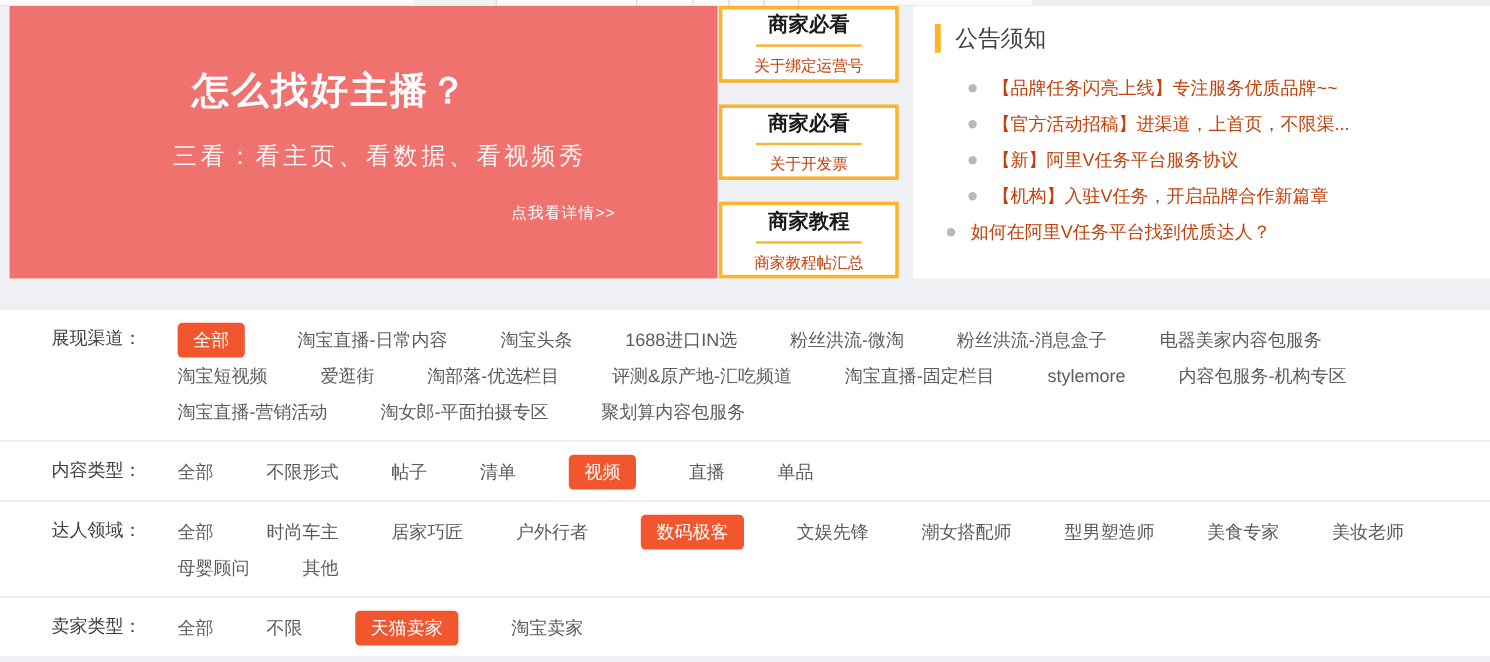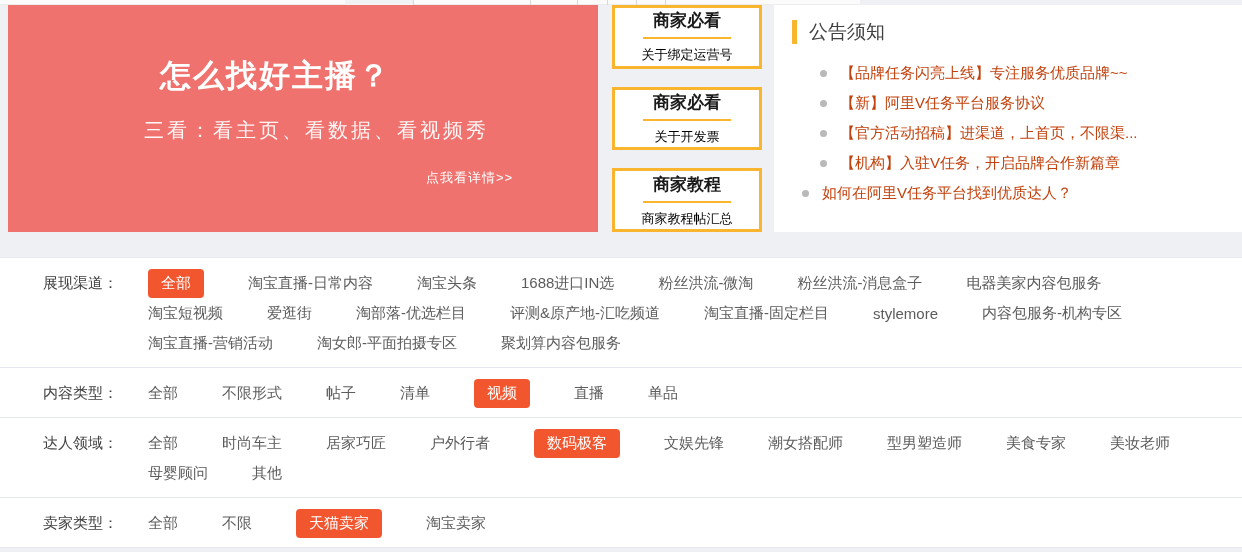--- a/index.html
+++ b/index.html
@@ -15,26 +15,26 @@
   .topstrip .seg { position:absolute; top:0; height:5px; background:#f1f2f4; }
   .topstrip .tick { position:absolute; top:0; width:1px; height:5px; background:#d8d8d8; }
 
   
   .top { display:flex; align-items:stretch; height:227px; padding-left:8px; }
   .banner { width:590px; background:#ef726e; position:relative; color:#fff; cursor:pointer; }
   .banner-title { position:absolute; left:152px; top:50px; font-size:31px; font-weight:bold; letter-spacing:2px; }
   .banner-sub { position:absolute; left:136px; top:112px; font-size:20px; letter-spacing:3px; color:rgba(255,255,255,.93); font-family:"DejaVu Serif","Liberation Serif",serif; }
   .banner-cta { position:absolute; left:418px; top:164px; font-size:13px; letter-spacing:1px; font-family:Liberation Sans, sans-serif; }
 
-  .boxcol { width:150px; margin-left:14px; display:flex; flex-direction:column; gap:18px; }
+  .boxcol { width:150px; margin-left:1px; display:flex; flex-direction:column; gap:18px; }
   .ncard { flex:1; background:#fff; border:3px solid #f8b52d; text-align:center;
            display:flex; flex-direction:column; justify-content:center; cursor:pointer; }
   .ncard-title { font-size:17px; font-weight:bold; color:#1a1a1a; }
   .ncard-rule { width:88px; height:2px; background:#f8b52d; margin:5px auto 7px auto; }
-  .ncard-sub { font-size:13px; color:#000000; }
+  .ncard-sub { font-size:13px; color:#c2410c; }
 
   .ann { flex:1; margin-left:12px; background:#fff; padding:14px 8px 0 18px; overflow:hidden; }
   .ann-head { display:flex; align-items:center; margin-bottom:13px; }
   .ann-bar { width:5px; height:24px; background:#f8b52d; }
   .ann-title { margin-left:12px; font-size:19px; color:#404040; }
   .ann-item { display:flex; align-items:center; height:30px; padding-left:28px; }
   .ann-item.last { padding-left:10px; }
   .bullet { width:7px; height:7px; border-radius:50%; background:#b9b9b9; margin-right:13px; flex:none; }
   .ann-link { color:#c2410c; font-size:15px; white-space:nowrap; cursor:pointer; }
 
@@ -93,25 +93,25 @@
       <div class="ann-bar"></div>
       <div class="ann-title">公告须知</div>
     </div>
     <div id="ann-list">
         <div class="ann-item">
           <span class="bullet"></span>
           <span class="ann-link">【品牌任务闪亮上线】专注服务优质品牌~~</span>
         </div>
         <div class="ann-item">
           <span class="bullet"></span>
+          <span class="ann-link">【官方活动招稿】进渠道，上首页，不限渠...</span>
+        </div>
+        <div class="ann-item">
+          <span class="bullet"></span>
           <span class="ann-link">【新】阿里V任务平台服务协议</span>
-        </div>
-        <div class="ann-item">
-          <span class="bullet"></span>
-          <span class="ann-link">【官方活动招稿】进渠道，上首页，不限渠...</span>
         </div>
         <div class="ann-item">
           <span class="bullet"></span>
           <span class="ann-link">【机构】入驻V任务，开启品牌合作新篇章</span>
         </div>
         <div class="ann-item last">
           <span class="bullet"></span>
           <span class="ann-link">如何在阿里V任务平台找到优质达人？</span>
         </div>
       </div>

